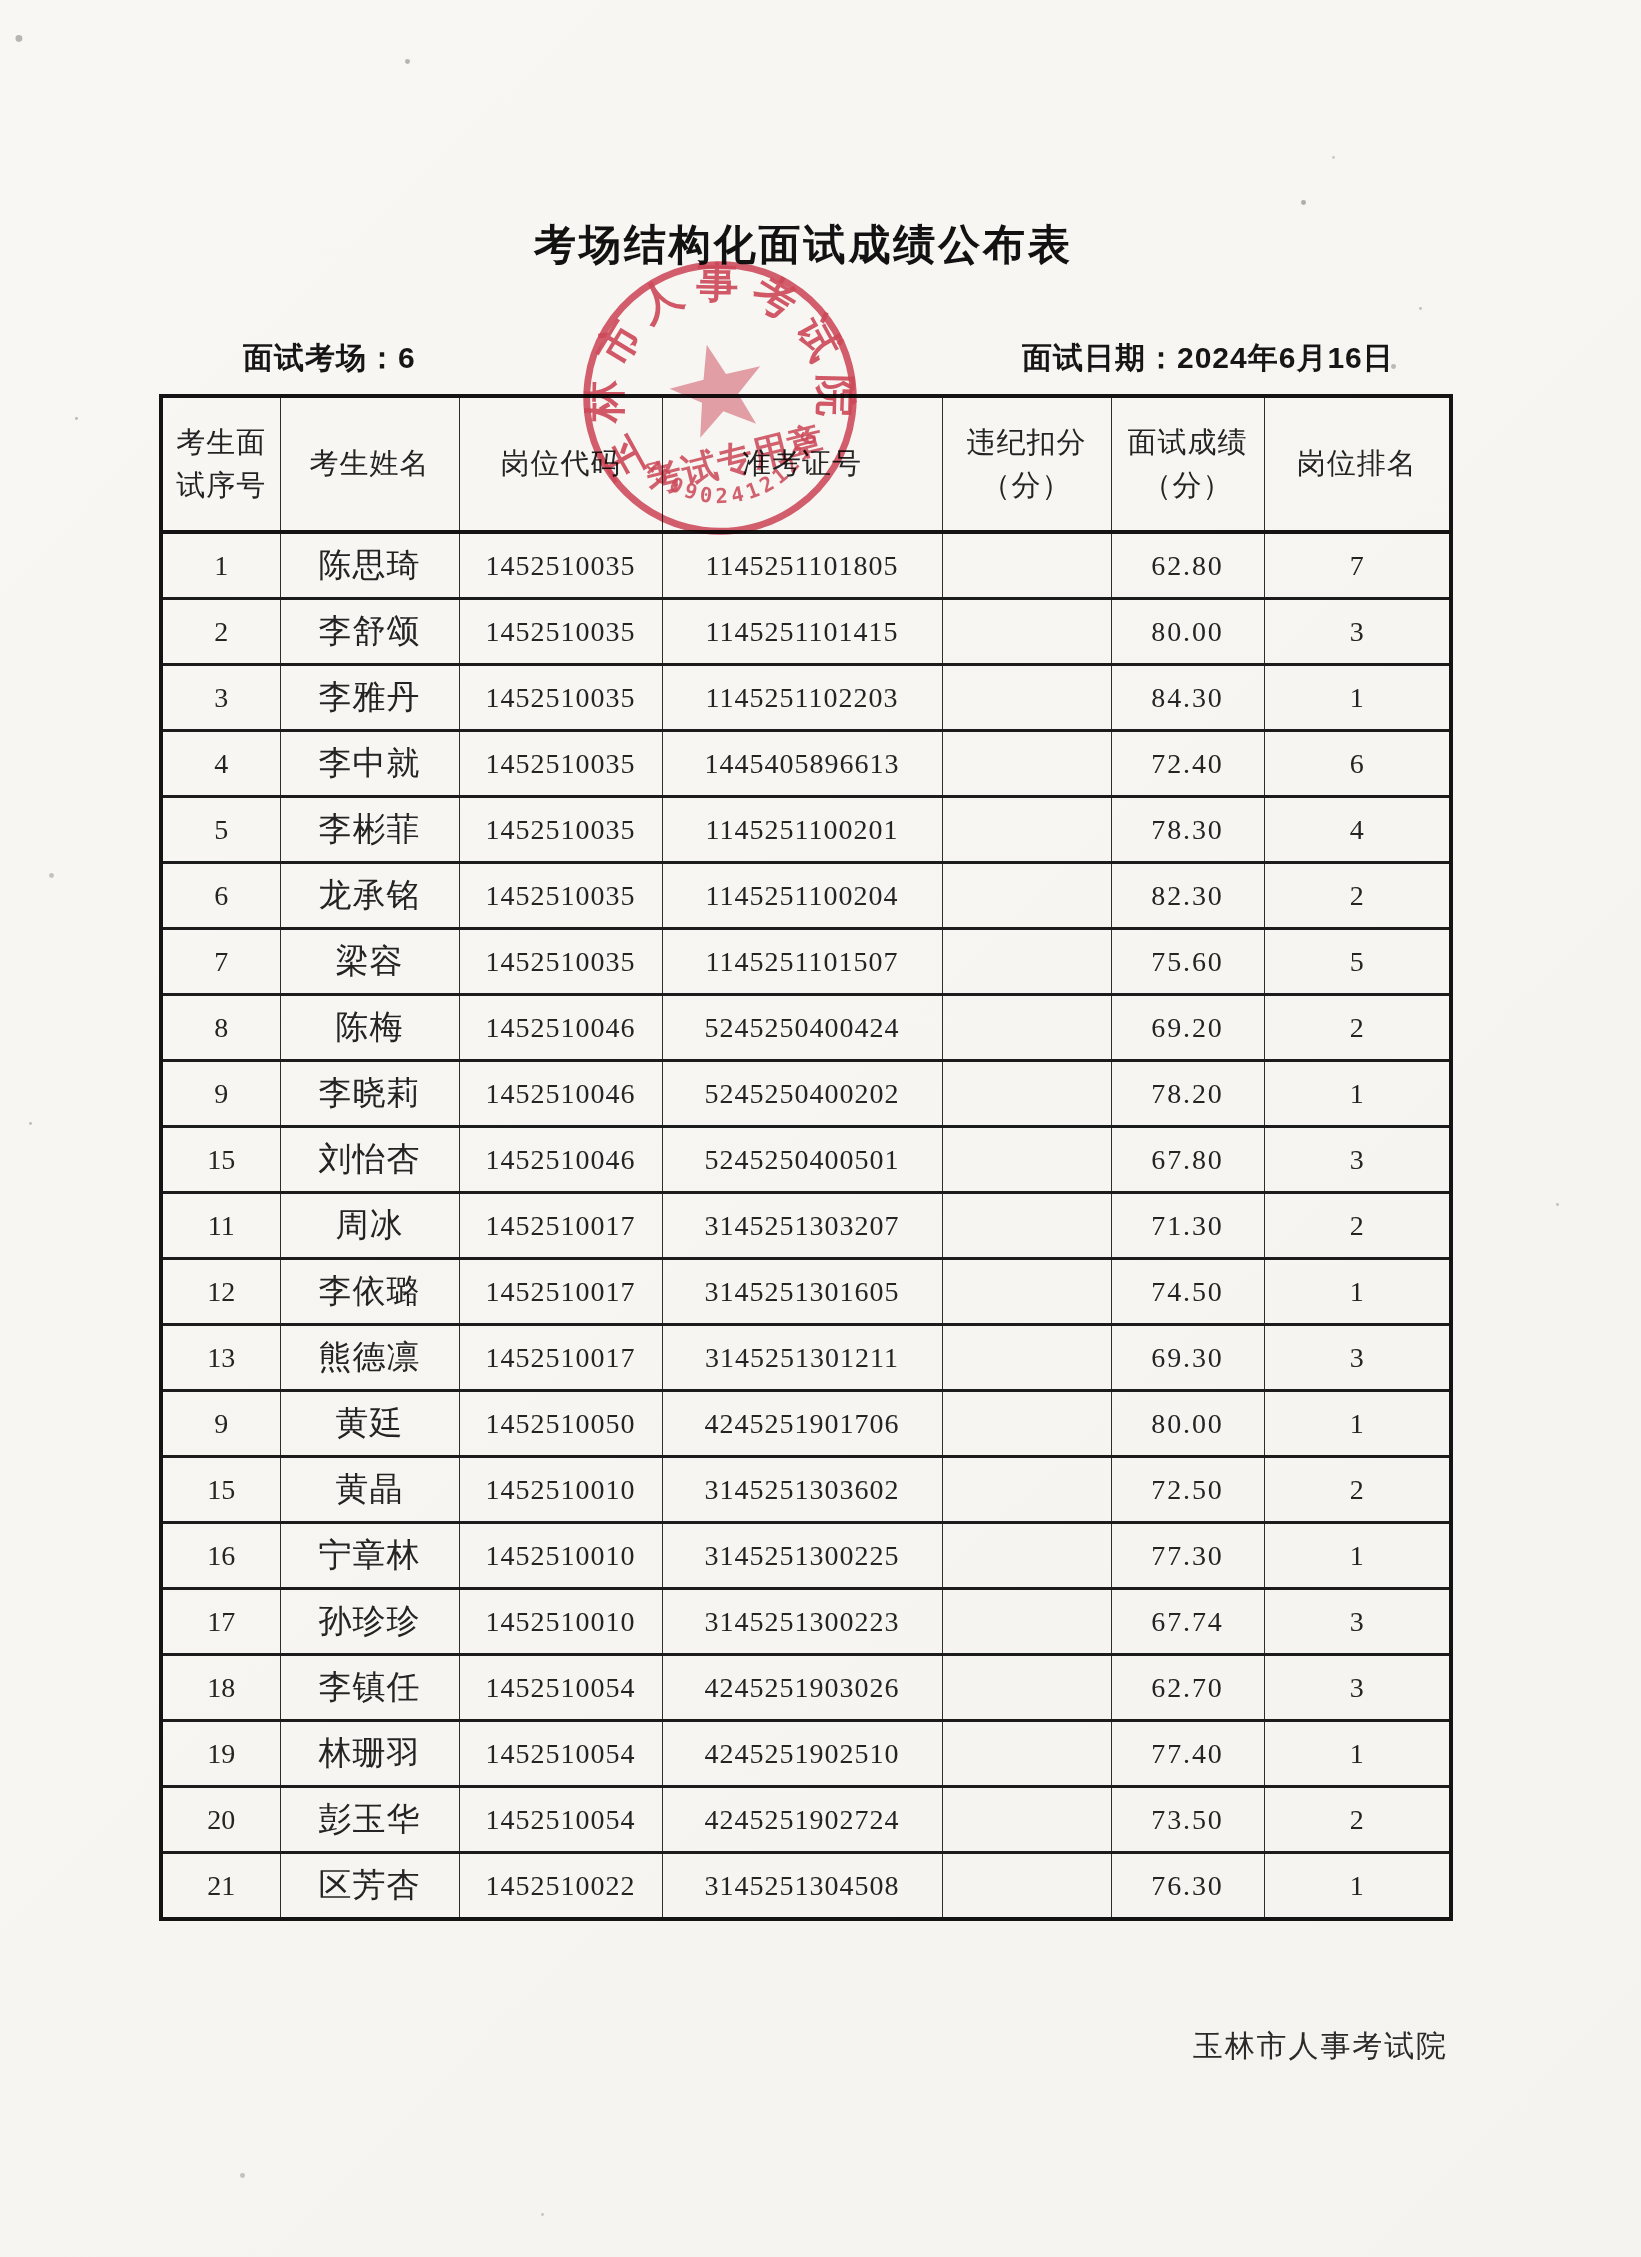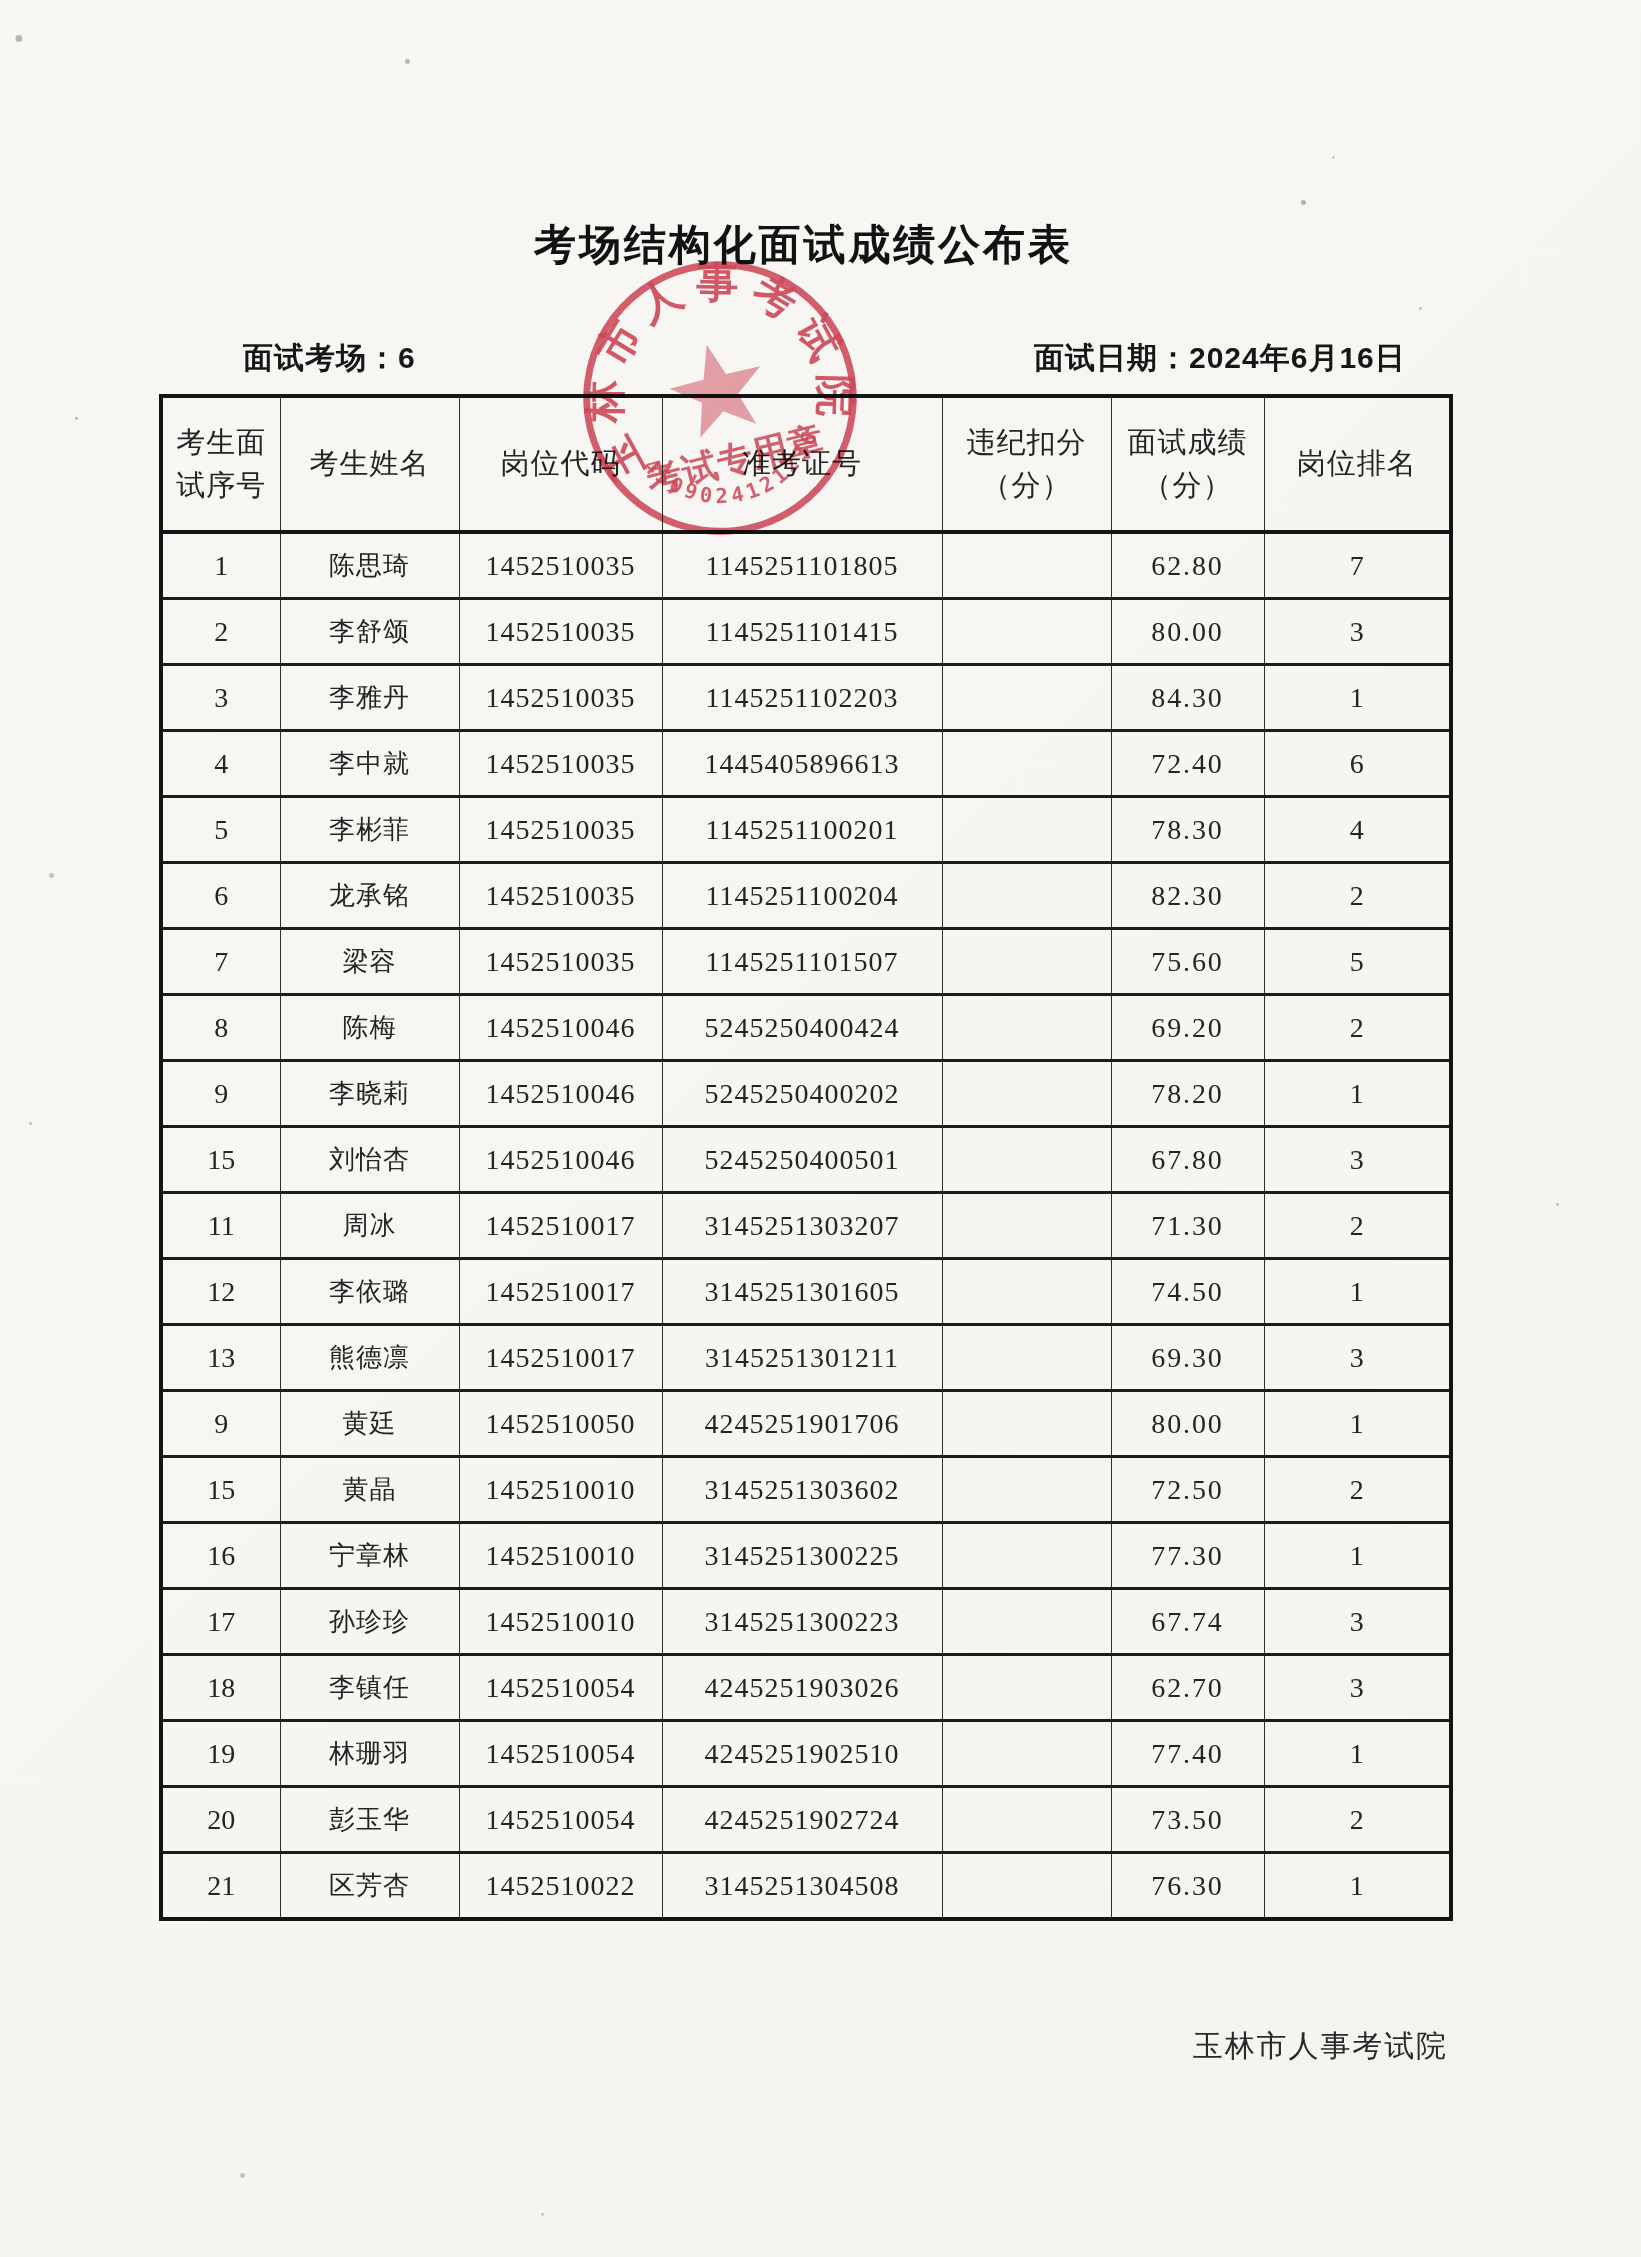--- a/index.html
+++ b/index.html
@@ -36,41 +36,41 @@
     text-align:center;
     font-family:"Liberation Sans","DejaVu Sans",sans-serif;
     font-weight:700; font-size:42px; letter-spacing:2.9px; color:#121212;
   }
   .meta-room, .meta-date {
     position:absolute; top:338px;
     font-family:"Liberation Sans","DejaVu Sans",sans-serif;
     font-weight:700; font-size:30px; color:#161616; letter-spacing:1px;
   }
   .meta-room { left:227px;margin-left:16px; }
-  .meta-date { left:1022px;margin-left:12px; }
+  .meta-date { left:1022px; }
 
   table.score-table {
     position:absolute; left:159px; top:394px; width:1289px;
     border-collapse:collapse; table-layout:fixed;
     border:4.8px solid #141414;
     padding-left:8px;
   }
   .score-table th, .score-table td {
     border-left:1.9px solid #2e2e2e; border-right:1.9px solid #2e2e2e;
     border-top:3.9px solid #1c1c1c; border-bottom:3.9px solid #1c1c1c;
     text-align:center; vertical-align:middle;
     padding:0; color:#242424;
   }
   .score-table thead th {
     height:132px; font-weight:400; font-size:29px;
     white-space:pre-line; line-height:1.5; letter-spacing:1px;
     border-bottom:4.8px solid #141414;
   }
   .score-table tbody td { height:63px; font-size:28px; }
-  .score-table tbody td.cell-name { font-size:26px; letter-spacing:1px; }
+  .score-table tbody td.cell-name { font-size:33px; letter-spacing:1px; }
   .score-table tbody td.cell-post_code,
   .score-table tbody td.cell-admission_no { letter-spacing:1px; }
   .score-table tbody td.cell-score { letter-spacing:1.9px; }
 
   .issuer {
     position:absolute; left:159px; top:2026px; width:1289px;
     text-align:right; font-size:30px; color:#2a2a2a; letter-spacing:1.9px;
   }
 
   .stamp {

